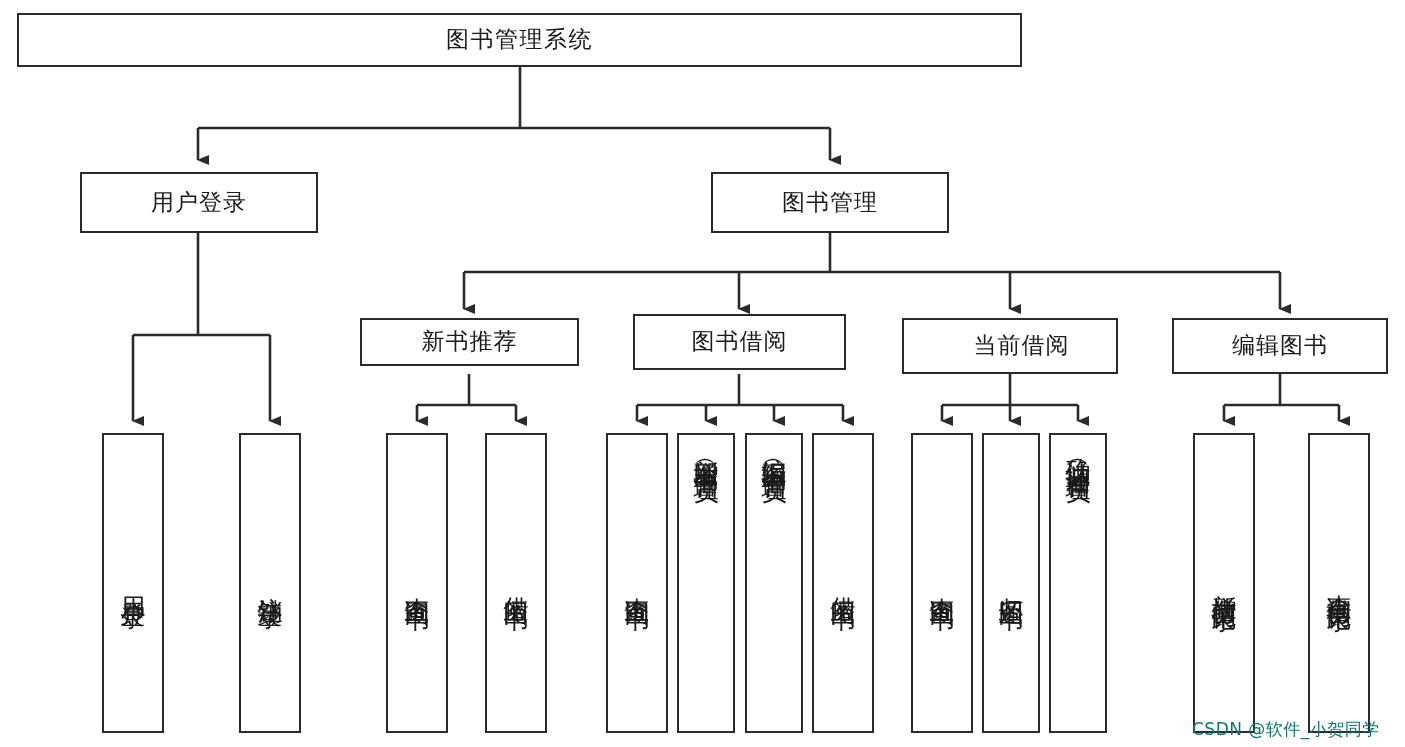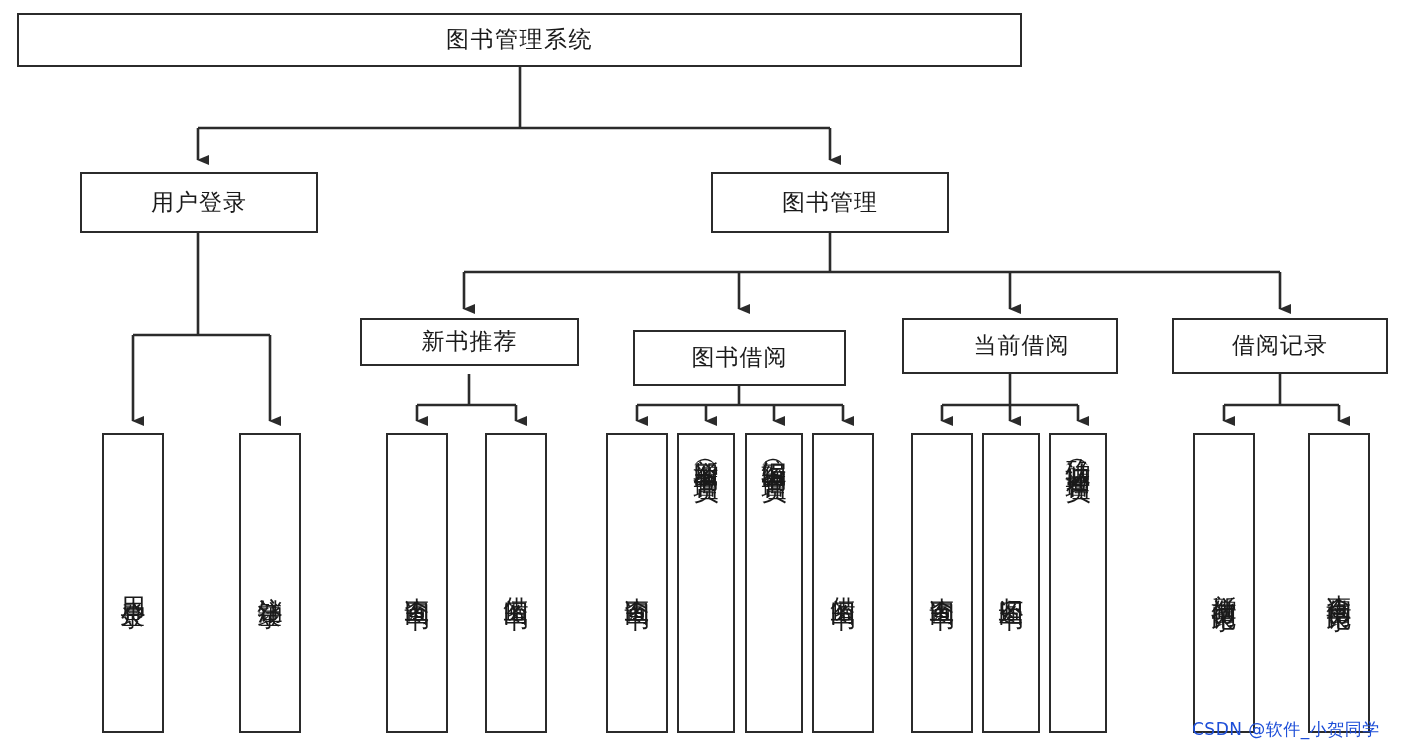--- a/index.html
+++ b/index.html
@@ -72,21 +72,21 @@
     width: 100%;
   }
   .vwrap.topalign {
     align-items: flex-start;
     padding-top: 4px;
     box-sizing: border-box;
   }
   .watermark {
     position: absolute;
     font-size: 17px;
-    color: #1d4ed8;
+    color: #0f766e;
     white-space: nowrap;
     letter-spacing: 0.5px;
   }
 </style>
 </head>
 <body>
 
 <div id="canvas">
 
   <svg class="wires" viewBox="0 0 1405 747" xmlns="http://www.w3.org/2000/svg">
@@ -146,28 +146,28 @@
   <div class="node h" style="left:80px; top:172px; width:238px; height:61px;">
     <span class="label">用户登录</span>
   </div>
   <div class="node h" style="left:711px; top:172px; width:238px; height:61px;">
     <span class="label">图书管理</span>
   </div>
 
   <div class="node h" style="left:360px; top:318px; width:219px; height:48px;">
     <span class="label">新书推荐</span>
   </div>
-  <div class="node h" style="left:633px; top:330px; width:213px; height:56px;">
+  <div class="node h" style="left:633px; top:314px; width:213px; height:56px;">
     <span class="label">图书借阅</span>
   </div>
   <div class="node h" style="left:902px; top:318px; width:216px; height:56px;padding-left:23px;">
     <span class="label">当前借阅</span>
   </div>
   <div class="node h" style="left:1172px; top:318px; width:216px; height:56px;">
-    <span class="label">借阅记录</span>
+    <span class="label">编辑图书</span>
   </div>
 
   <div class="node v" style="left:102px; top:433px; width:62px; height:300px;">
     <div class="vwrap">
       <span class="label">用户登录</span>
     </div>
   </div>
   <div class="node v" style="left:239px; top:433px; width:62px; height:300px;">
     <div class="vwrap">
       <span class="label">注销登录</span>

